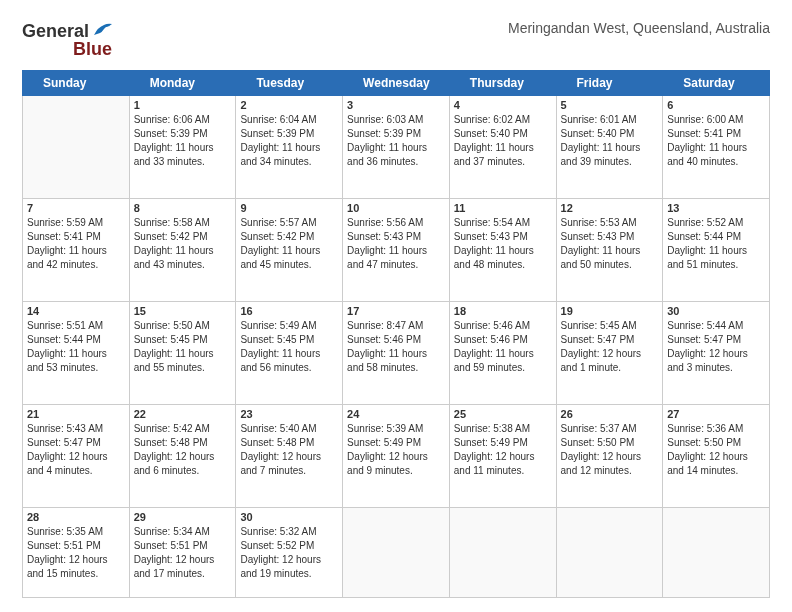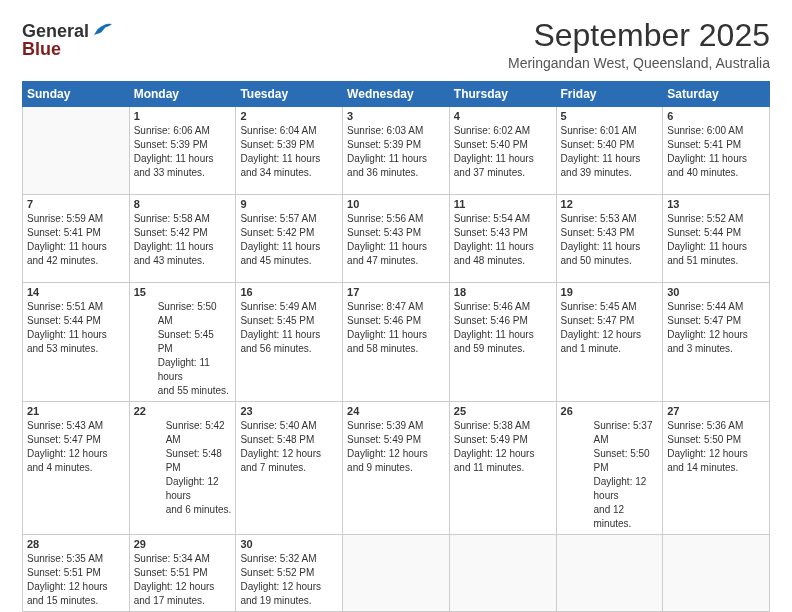--- a/index.html
+++ b/index.html
@@ -19,21 +19,21 @@
     }
     .header {
       display: flex;
       justify-content: space-between;
       align-items: flex-start;
       margin-bottom: 10px;
     }
     .logo {
       display: flex;
       flex-direction: column;
-      align-items: flex-start;
+      align-items: flex-end;
       margin-top: 4px;
     }
     .logo-text {
       font-size: 18px;
       font-weight: bold;
       line-height: 1.1;
     }
     .logo-general { color: #333; }
     .logo-blue { color: #7f1d1d; }
     .title-block {
@@ -56,21 +56,21 @@
       border: 1px solid #ccc;
       border-collapse: collapse;
       width: 100%;
       table-layout: fixed;
     }
     .calendar th {
       background: #2a6db5;
       color: #fff;
       font-size: 12px;
       font-weight: bold;
-      padding: 5px 4px;
+      padding: 5px 20px;
       text-align: left;
       border: 1px solid #2a6db5;
     }
     .calendar td {
       border: 1px solid #ccc;
       vertical-align: top;
       padding: 3px 4px;
       font-size: 9.5px;
       color: #333;
       height: 88px;
@@ -102,21 +102,20 @@
       <div style="display:flex;align-items:center;">
         <span class="logo-text logo-general">General</span>
         <svg width="22" height="18" viewBox="0 0 22 18" style="margin-left:1px;margin-top:-4px;">
           <path d="M4,14 Q8,6 14,4 Q18,3 20,5 Q16,5 14,8 Q12,11 10,12 Q7,13 4,14Z" fill="#1a6eb5"></path>
           <path d="M14,4 Q18,2 22,3 Q20,5 16,6Z" fill="#1a6eb5"></path>
         </svg>
       </div>
       <span class="logo-text logo-blue" style="margin-top:-2px;">Blue</span>
     </div>
     <div class="title-block">
-      <div class="month-title">September 2025</div>
       <div class="subtitle">Meringandan West, Queensland, Australia</div>
     </div>
   </div>
 
   <table class="calendar">
     <thead>
       <tr>
         <th>Sunday</th>
         <th>Monday</th>
         <th>Tuesday</th>
@@ -226,21 +225,21 @@
         <tr>
           <td>
             <span class="day-num">14</span>
             <div class="day-info" style="white-space: pre-line;">Sunrise: 5:51 AM
 Sunset: 5:44 PM
 Daylight: 11 hours
 and 53 minutes.</div>
           </td>
           <td>
             <span class="day-num">15</span>
-            <div class="day-info" style="white-space: pre-line; margin-left: 24px;">Sunrise: 5:50 AM
+            <div class="day-info" style="white-space: pre-line;">Sunrise: 5:50 AM
 Sunset: 5:45 PM
 Daylight: 11 hours
 and 55 minutes.</div>
           </td>
           <td>
             <span class="day-num">16</span>
             <div class="day-info" style="white-space: pre-line;">Sunrise: 5:49 AM
 Sunset: 5:45 PM
 Daylight: 11 hours
 and 56 minutes.</div>
@@ -277,21 +276,21 @@
         <tr>
           <td>
             <span class="day-num">21</span>
             <div class="day-info" style="white-space: pre-line;">Sunrise: 5:43 AM
 Sunset: 5:47 PM
 Daylight: 12 hours
 and 4 minutes.</div>
           </td>
           <td>
             <span class="day-num">22</span>
-            <div class="day-info" style="white-space: pre-line; margin-left: 32px;">Sunrise: 5:42 AM
+            <div class="day-info" style="white-space: pre-line;">Sunrise: 5:42 AM
 Sunset: 5:48 PM
 Daylight: 12 hours
 and 6 minutes.</div>
           </td>
           <td>
             <span class="day-num">23</span>
             <div class="day-info" style="white-space: pre-line;">Sunrise: 5:40 AM
 Sunset: 5:48 PM
 Daylight: 12 hours
 and 7 minutes.</div>
@@ -305,21 +304,21 @@
           </td>
           <td>
             <span class="day-num">25</span>
             <div class="day-info" style="white-space: pre-line;">Sunrise: 5:38 AM
 Sunset: 5:49 PM
 Daylight: 12 hours
 and 11 minutes.</div>
           </td>
           <td>
             <span class="day-num">26</span>
-            <div class="day-info" style="white-space: pre-line; margin-left: 33px;">Sunrise: 5:37 AM
+            <div class="day-info" style="white-space: pre-line;">Sunrise: 5:37 AM
 Sunset: 5:50 PM
 Daylight: 12 hours
 and 12 minutes.</div>
           </td>
           <td>
             <span class="day-num">27</span>
             <div class="day-info" style="white-space: pre-line;">Sunrise: 5:36 AM
 Sunset: 5:50 PM
 Daylight: 12 hours
 and 14 minutes.</div>

